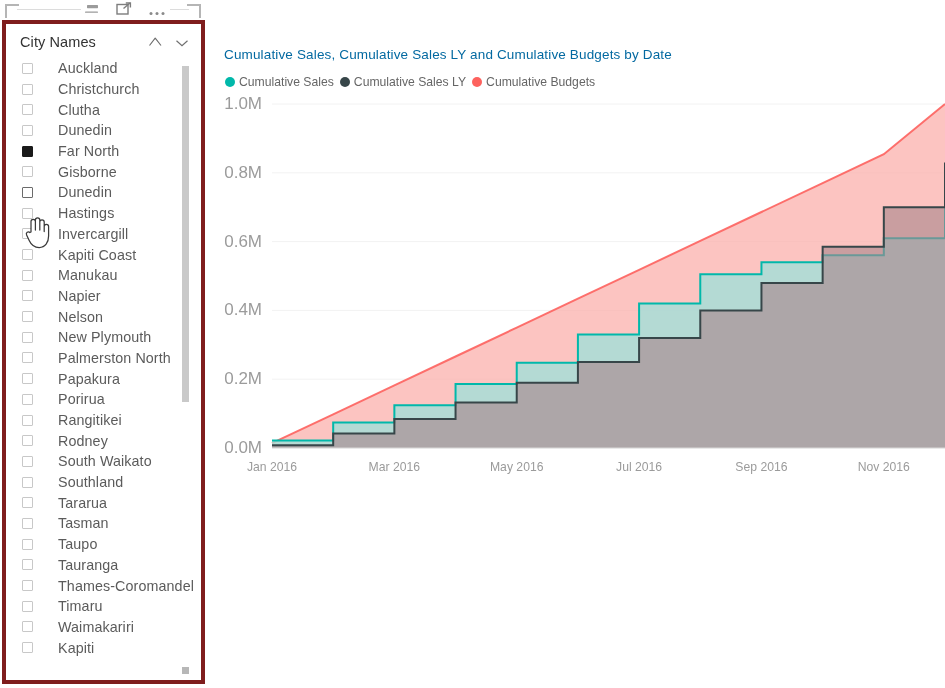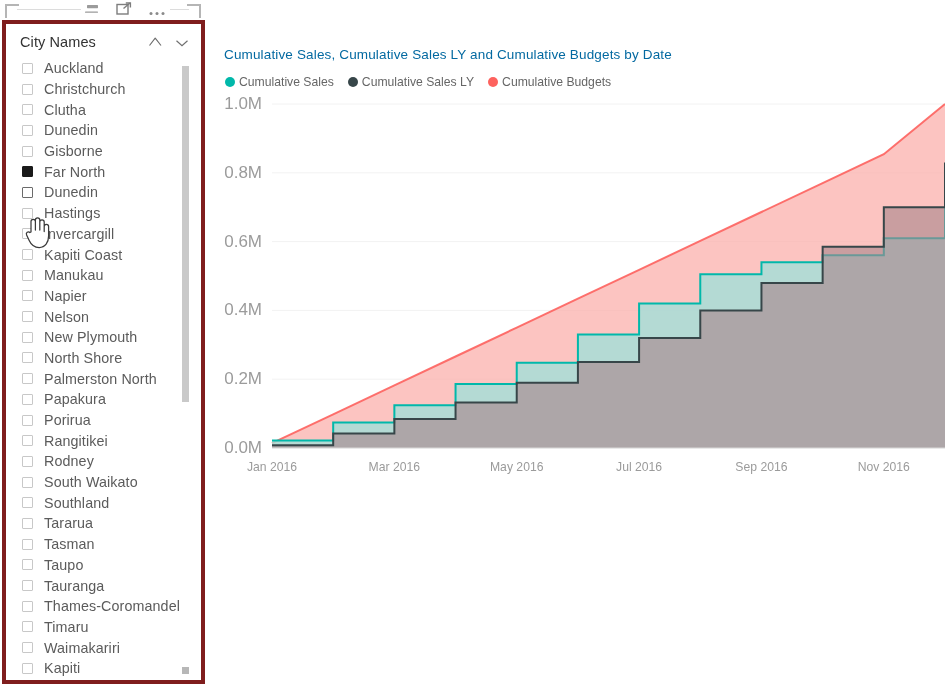--- a/index.html
+++ b/index.html
@@ -37,37 +37,37 @@
     position:relative;height:20.7px;display:flex;align-items:center;padding-left:12px;
     cursor:default;
   }
   .cb{
     width:11px;height:11px;border:1px solid #c8c8c8;background:#fff;box-sizing:border-box;
     flex:0 0 auto;border-radius:1px;
   }
   .row.checked .cb{background:#1a1a1a;border-color:#1a1a1a;}
   .row.hovered .cb{border-color:#6b6b6b;}
   .row-label{
-    margin-left:11px;font-size:14.3px;color:#5b5b5b;white-space:nowrap;letter-spacing:.1px;
+    margin-left:25px;font-size:14.3px;color:#5b5b5b;white-space:nowrap;letter-spacing:.1px;
   }
 
   
   .sb-track{position:absolute;right:4px;top:30px;width:7px;bottom:4px;background:transparent;}
   .sb-thumb{position:absolute;right:4px;width:7px;background:#c9c9c9;border-radius:0px;}
   .sb-arrow{position:absolute;right:4px;width:7px;height:7px;background:#b7b7b7;}
 
   
   .cursor-hand{position:absolute;left:12px;top:186px;width:30px;height:36px;pointer-events:none;}
 
   
   .chart{position:absolute;left:212px;top:36px;width:733px;height:450px;}
   .chart-title{
     position:absolute;left:12px;top:11px;font-size:13.5px;color:#0369a1;letter-spacing:.15px;white-space:nowrap;
   }
-  .legend{position:absolute;left:13px;top:39px;display:flex;align-items:center;gap:14px;}
+  .legend{position:absolute;left:13px;top:39px;display:flex;align-items:center;gap:6px;}
   .lg{display:flex;align-items:center;gap:4px;}
   .lg-dot{width:10px;height:10px;border-radius:50%;flex:0 0 auto;}
   .lg-text{font-size:12.2px;color:#666666;white-space:nowrap;}
 
   .plot{position:absolute;left:0;top:62px;width:733px;height:388px;}
   .ylab{
     position:absolute;right:0;transform:translateY(-50%);
     font-size:17px;color:#9b9b9b;text-align:right;white-space:nowrap;
   }
   .xlab{
@@ -138,28 +138,28 @@
             <span class="row-label">Christchurch</span>
           </div>
           <div class="row">
             <div class="cb"></div>
             <span class="row-label">Clutha</span>
           </div>
           <div class="row">
             <div class="cb"></div>
             <span class="row-label">Dunedin</span>
           </div>
+          <div class="row checked">
+            <div class="cb"></div>
+            <span class="row-label">Far North</span>
+          </div>
           <div class="row">
             <div class="cb"></div>
             <span class="row-label">Gisborne</span>
           </div>
-          <div class="row checked">
-            <div class="cb"></div>
-            <span class="row-label">Far North</span>
-          </div>
           <div class="row hovered">
             <div class="cb"></div>
             <span class="row-label">Dunedin</span>
           </div>
           <div class="row">
             <div class="cb"></div>
             <span class="row-label">Hastings</span>
           </div>
           <div class="row">
             <div class="cb"></div>
@@ -177,24 +177,20 @@
             <div class="cb"></div>
             <span class="row-label">Napier</span>
           </div>
           <div class="row">
             <div class="cb"></div>
             <span class="row-label">Nelson</span>
           </div>
           <div class="row">
             <div class="cb"></div>
             <span class="row-label">New Plymouth</span>
-          </div>
-          <div class="row">
-            <div class="cb"></div>
-            <span class="row-label">North Shore</span>
           </div>
           <div class="row">
             <div class="cb"></div>
             <span class="row-label">Palmerston North</span>
           </div>
           <div class="row">
             <div class="cb"></div>
             <span class="row-label">Papakura</span>
           </div>
           <div class="row">

